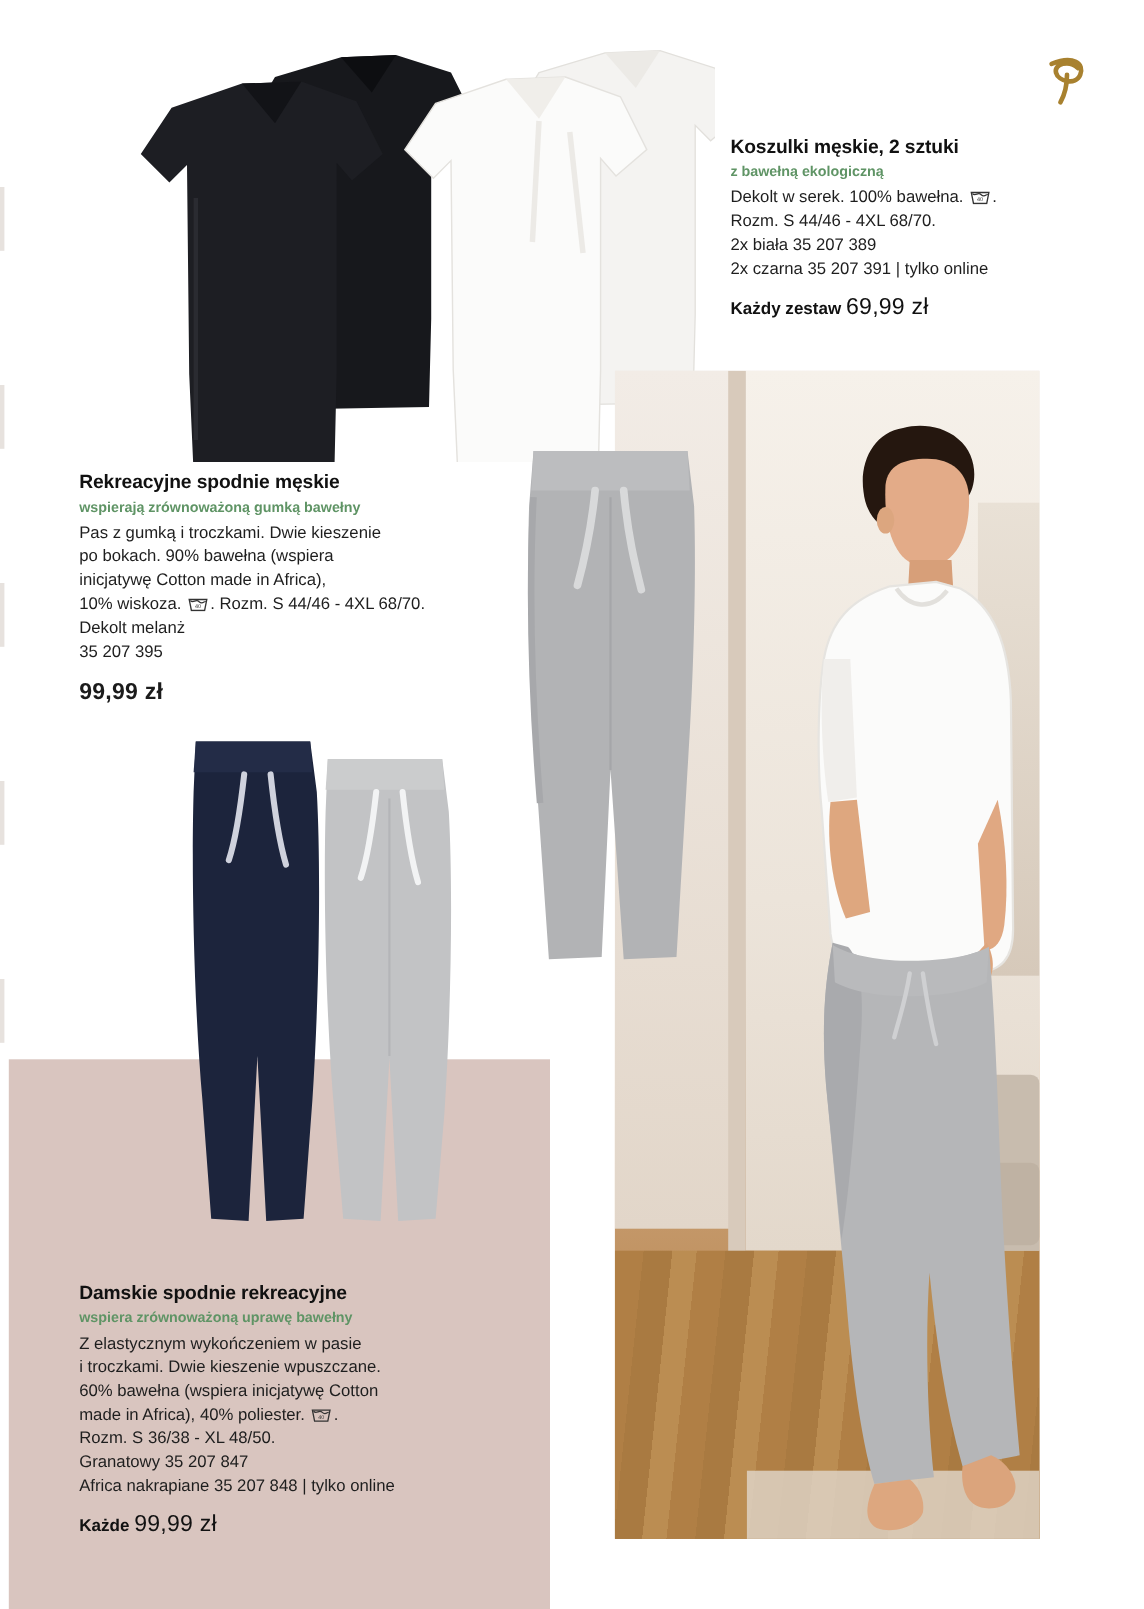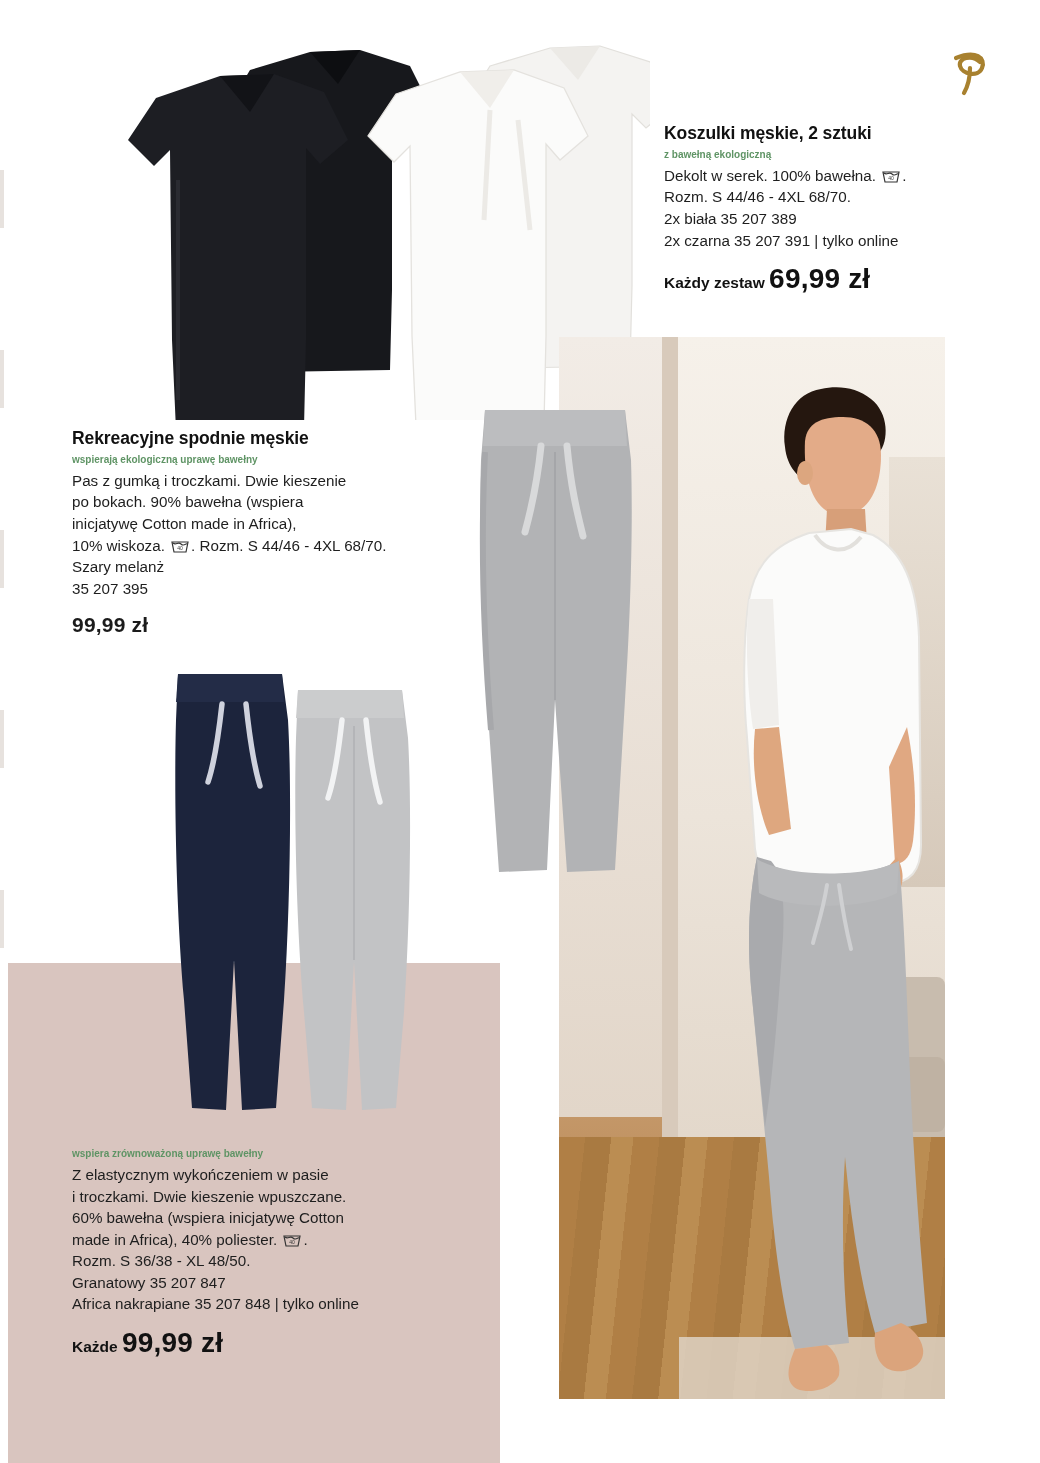--- a/index.html
+++ b/index.html
@@ -54,21 +54,21 @@
   }
   .title {
     font-size: 17.5px;
     font-weight: bold;
     letter-spacing: -0.1px;
     color: #111111;
     margin: 18px 0 3px 0;
     line-height: 1.25;
   }
   .eco {
-    font-size: 10px;
+    font-size: 13px;
     font-weight: bold;
     color: #5f9465;
     margin: 0 0 4px 0;
     line-height: 1.3;
   }
   .desc {
     font-size: 15.2px;
     line-height: 1.42;
     color: #1e1e1e;
     margin: 0;
@@ -79,22 +79,22 @@
   .artnum {
     font-weight: bold;
   }
   .price-line {
     margin-top: 12px;
     font-size: 15.5px;
     font-weight: bold;
     color: #111;
   }
   .price-big {
-    font-size: 28px;
-    font-weight: bold;
+    font-size: 21px;
+    font-weight: normal;
     letter-spacing: 0.2px;
   }
   .price-solo {
     margin-top: 14px;
     font-size: 21px;
     font-weight: bold;
     letter-spacing: 0.2px;
   }
   .wash {
     display: inline-block;
@@ -275,54 +275,55 @@
       <path d="M30 10 L170 10 L176 60 C178 120, 176 210, 170 300 L160 470 L112 472 L100 300 L92 470 L44 472 L32 300 C26 210, 24 120, 26 60 Z" fill="#b2b3b5"></path>
       <path d="M30 10 L170 10 L172 46 L28 46 Z" fill="#bcbdbf"></path>
       <path d="M86 46 C82 86, 76 110, 70 132 M112 46 C116 88, 122 112, 128 136" fill="none" stroke="#d8d9da" stroke-width="7" stroke-linecap="round"></path>
       <path d="M100 52 L100 300" stroke="#a5a6a9" stroke-width="2" fill="none"></path>
       <path d="M30 52 C26 130, 28 230, 36 330" fill="none" stroke="#a7a8ab" stroke-width="6"></path>
     </svg>
   </div>
 
   <div class="block" style="left:72px; top:410px; width:400px;">
     <h2 class="title">Rekreacyjne spodnie męskie</h2>
-    <p class="eco">wspierają ekologiczną uprawę bawełny</p>
+    <p class="eco">wspierają zrównoważoną gumką bawełny</p>
     <p class="desc">
       <span>Pas z gumką i troczkami. Dwie kieszenie</span><br>
       <span>po bokach. 90% bawełna (wspiera</span><br>
       <span>inicjatywę Cotton made in Africa),</span><br>
       <span>10% wiskoza.</span>
       <span class="wash">
         <svg viewBox="0 0 20 15">
             <path d="M2 4 L18 4 L16 14 L4 14 Z" fill="none" stroke="#333" stroke-width="1.2"></path>
             <path d="M3 5 C6 8,8 3,11 6 C14 9,16 5,17 6" fill="none" stroke="#333" stroke-width="1.1"></path>
             <text x="10" y="12" font-size="5" text-anchor="middle" fill="#333" font-family="Liberation Sans">40</text>
           </svg>
       </span><span>. Rozm. S 44/46 - 4XL 68/70.</span><br>
-      <span>Szary melanż</span><br>
+      <span>Dekolt melanż</span><br>
       <b class="artnum">35 207 395</b>
     </p>
     <p class="price-solo">99,99 zł</p>
   </div>
 
   <div class="pants-pair">
     <svg viewBox="0 0 320 470" width="320" height="470">
 
       <path d="M28 14 L132 14 L138 60 C142 130, 140 250, 134 340 L126 448 L92 450 L84 300 L76 450 L42 448 L34 340 C26 250, 24 130, 26 60 Z" fill="#1c243c"></path>
       <path d="M28 14 L132 14 L134 42 L26 42 Z" fill="#232c47"></path>
       <path d="M72 44 C68 80, 64 104, 58 122 M96 44 C100 82, 104 106, 110 126" fill="none" stroke="#cfd2dd" stroke-width="5.5" stroke-linecap="round"></path>
 
       <path d="M148 30 L252 30 L258 78 C262 148, 260 262, 254 352 L246 448 L212 450 L204 302 L196 450 L162 448 L154 352 C146 262, 144 148, 146 78 Z" fill="#c2c3c5"></path>
       <path d="M148 30 L252 30 L254 58 L146 58 Z" fill="#cbcccd"></path>
       <path d="M192 60 C188 96, 184 120, 178 138 M216 60 C220 98, 224 122, 230 142" fill="none" stroke="#f2f3f4" stroke-width="5.5" stroke-linecap="round"></path>
       <path d="M204 66 L204 300" stroke="#b4b5b8" stroke-width="2" fill="none"></path>
     </svg>
   </div>
 
   <div class="block" style="left:72px; top:1147px; width:420px;">
+    <h2 class="title">Damskie spodnie rekreacyjne</h2>
     <p class="eco">wspiera zrównoważoną uprawę bawełny</p>
     <p class="desc">
       <span>Z elastycznym wykończeniem w pasie</span><br>
       <span>i troczkami. Dwie kieszenie wpuszczane.</span><br>
       <span>60% bawełna (wspiera inicjatywę Cotton</span><br>
       <span>made in Africa), 40% poliester.</span>
       <span class="wash">
         <svg viewBox="0 0 20 15">
             <path d="M2 4 L18 4 L16 14 L4 14 Z" fill="none" stroke="#333" stroke-width="1.2"></path>
             <path d="M3 5 C6 8,8 3,11 6 C14 9,16 5,17 6" fill="none" stroke="#333" stroke-width="1.1"></path>

